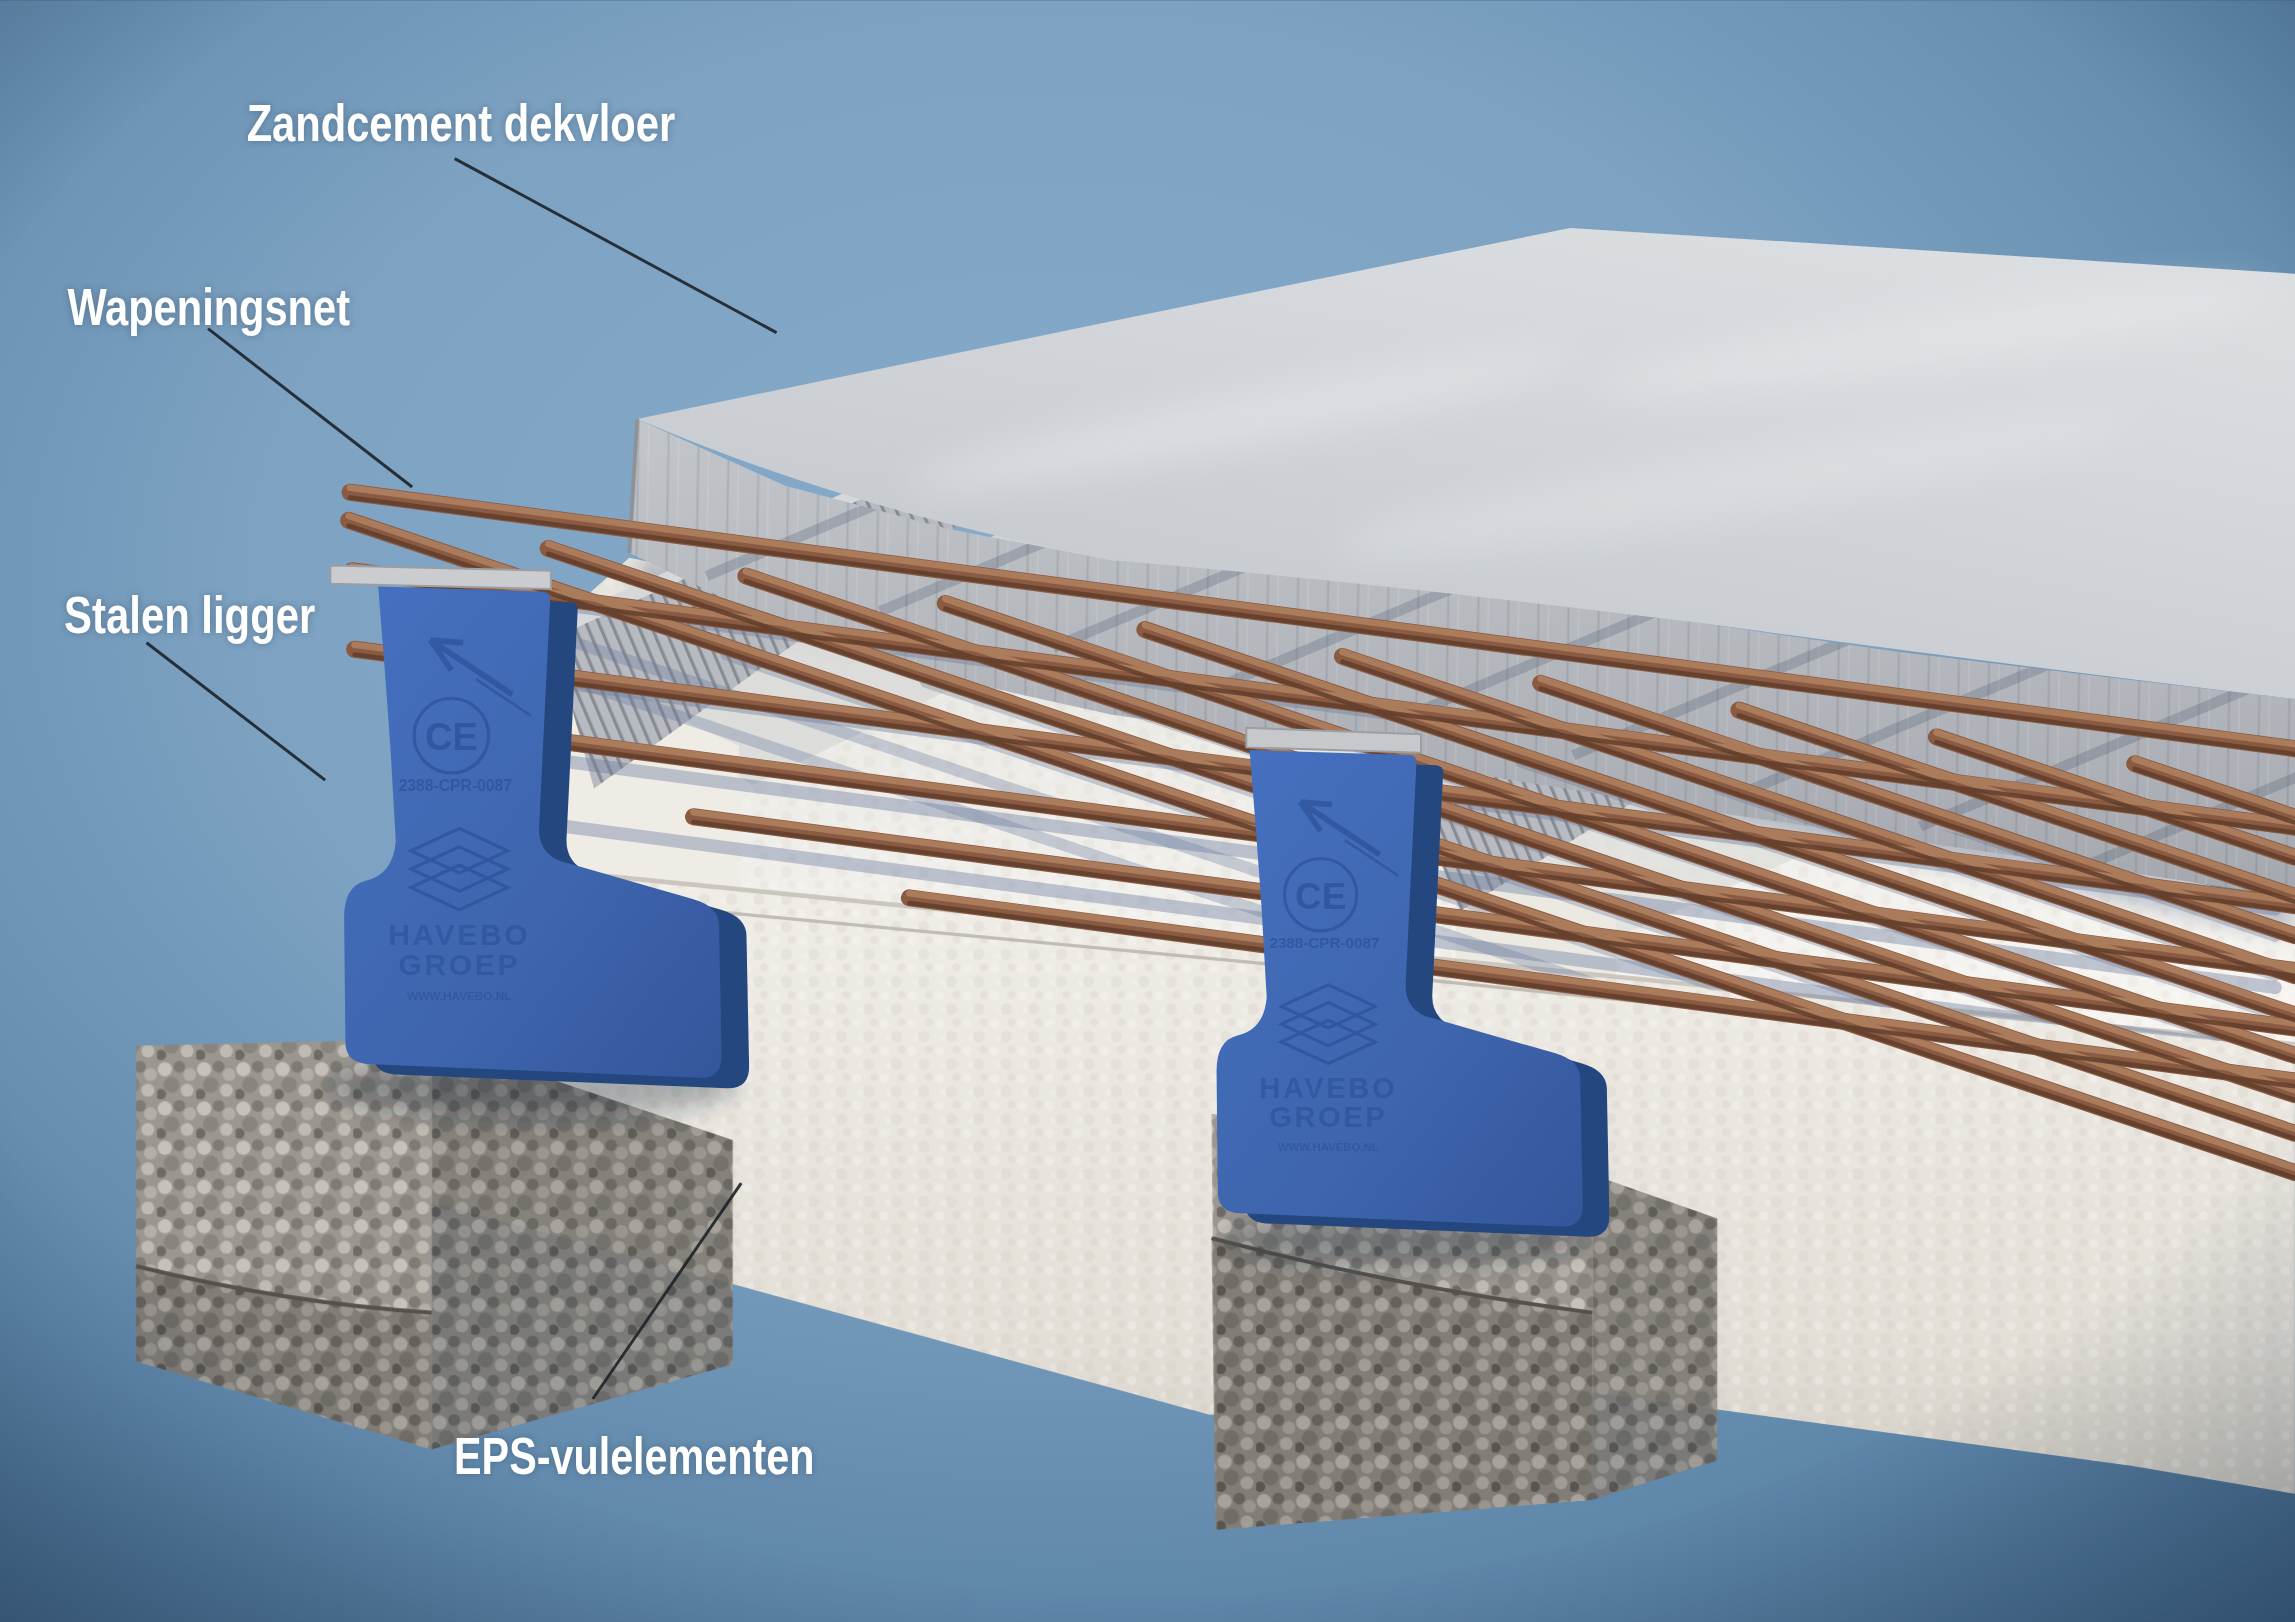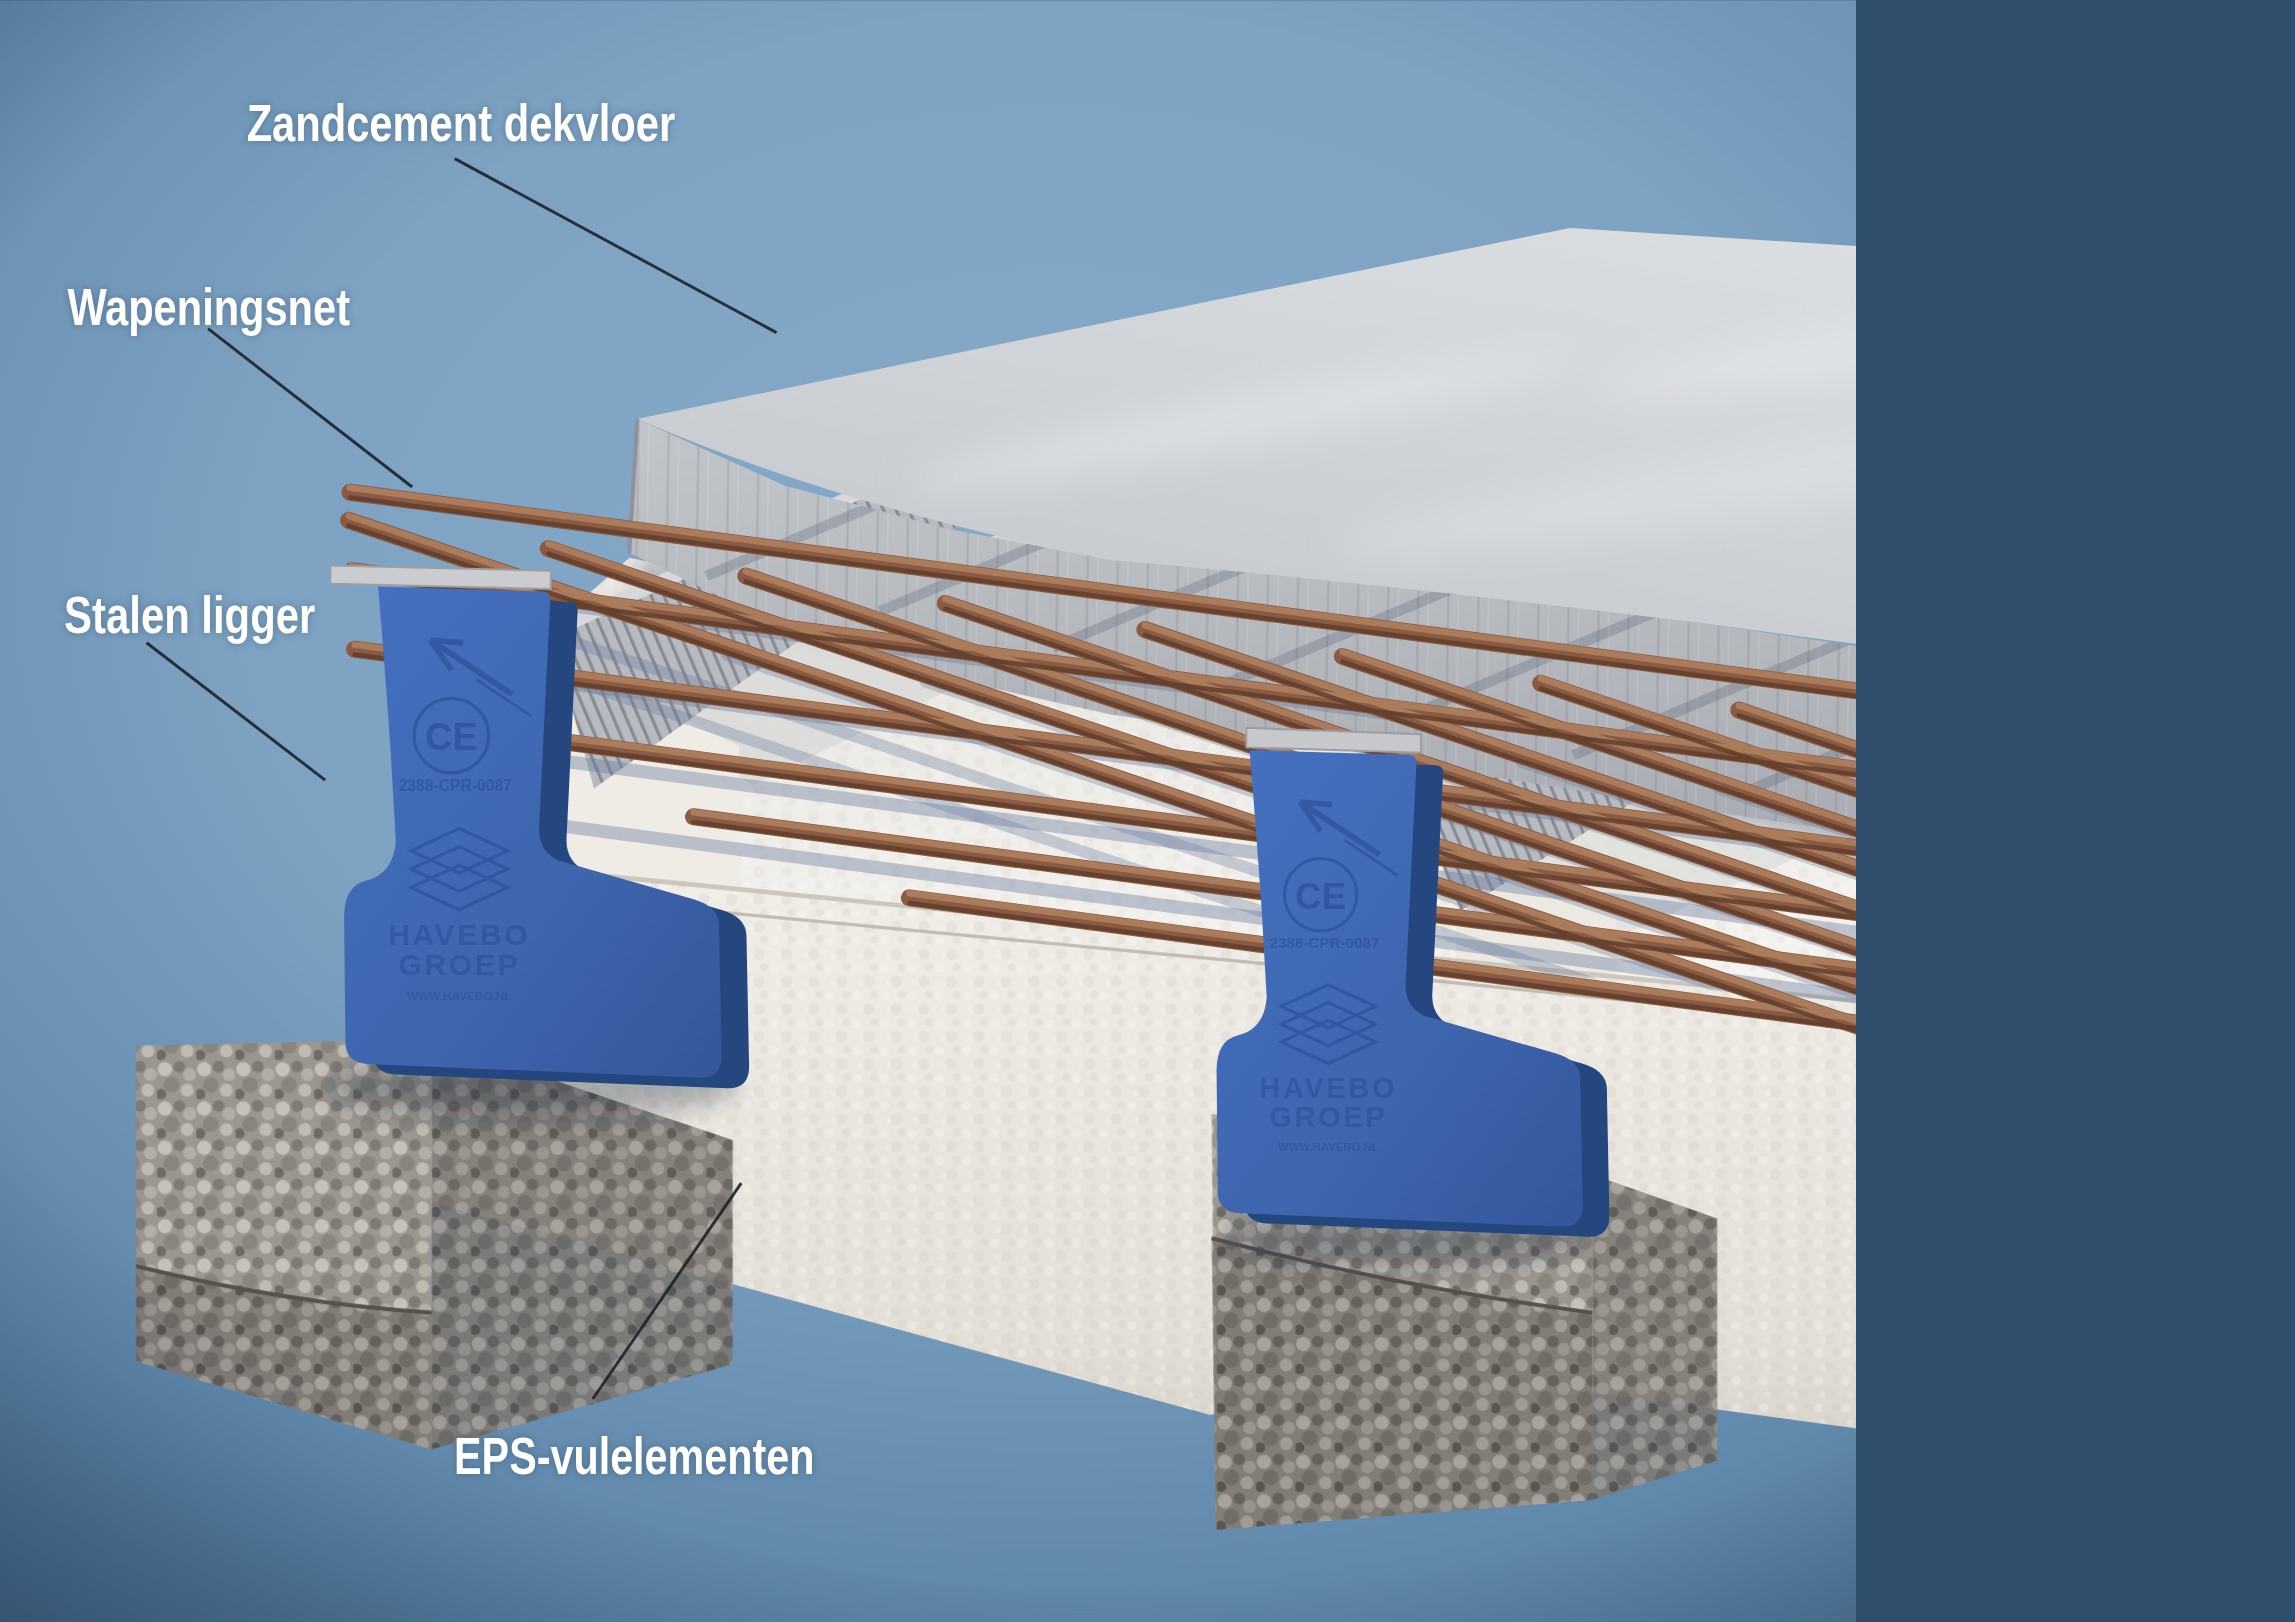--- a/index.html
+++ b/index.html
@@ -1,16 +1,16 @@
 <!DOCTYPE html>
 <html style="font-size:10.5px"><head>
 <meta charset="utf-8">
 <style>
   html,body{margin:0;padding:0;background:#2f4e6b;}
-  .stage{position:relative;width:1856px;height:1623px;overflow:hidden;
+  .stage{position:relative;width:2295px;height:1623px;overflow:hidden;
          font-family:"Liberation Sans", sans-serif;}
   svg{position:absolute;inset:0;display:block;}
   text{font-family:"Liberation Sans", sans-serif;}
   .callout{font-weight:bold;fill:#ffffff;}
 </style>
 </head>
 <body>
 
 <div class="stage">
 <svg viewBox="0 0 3508 2480" width="2295" height="1623">

